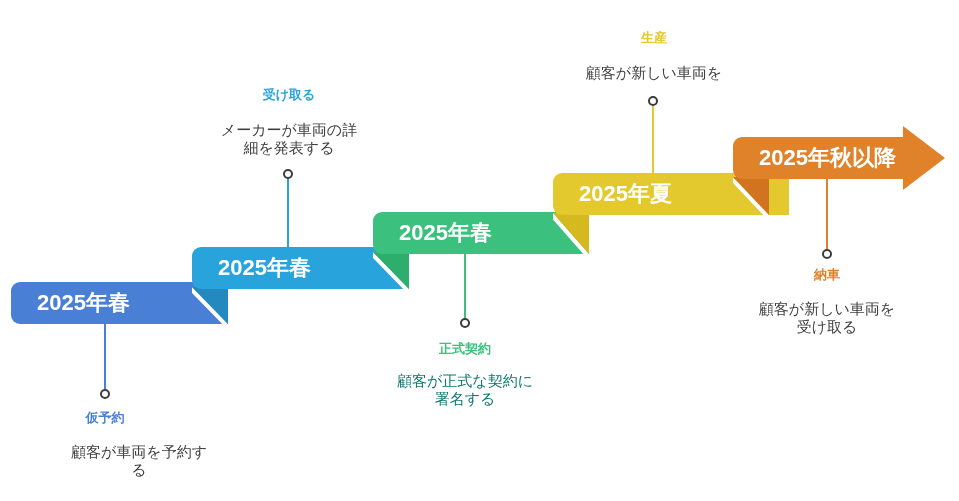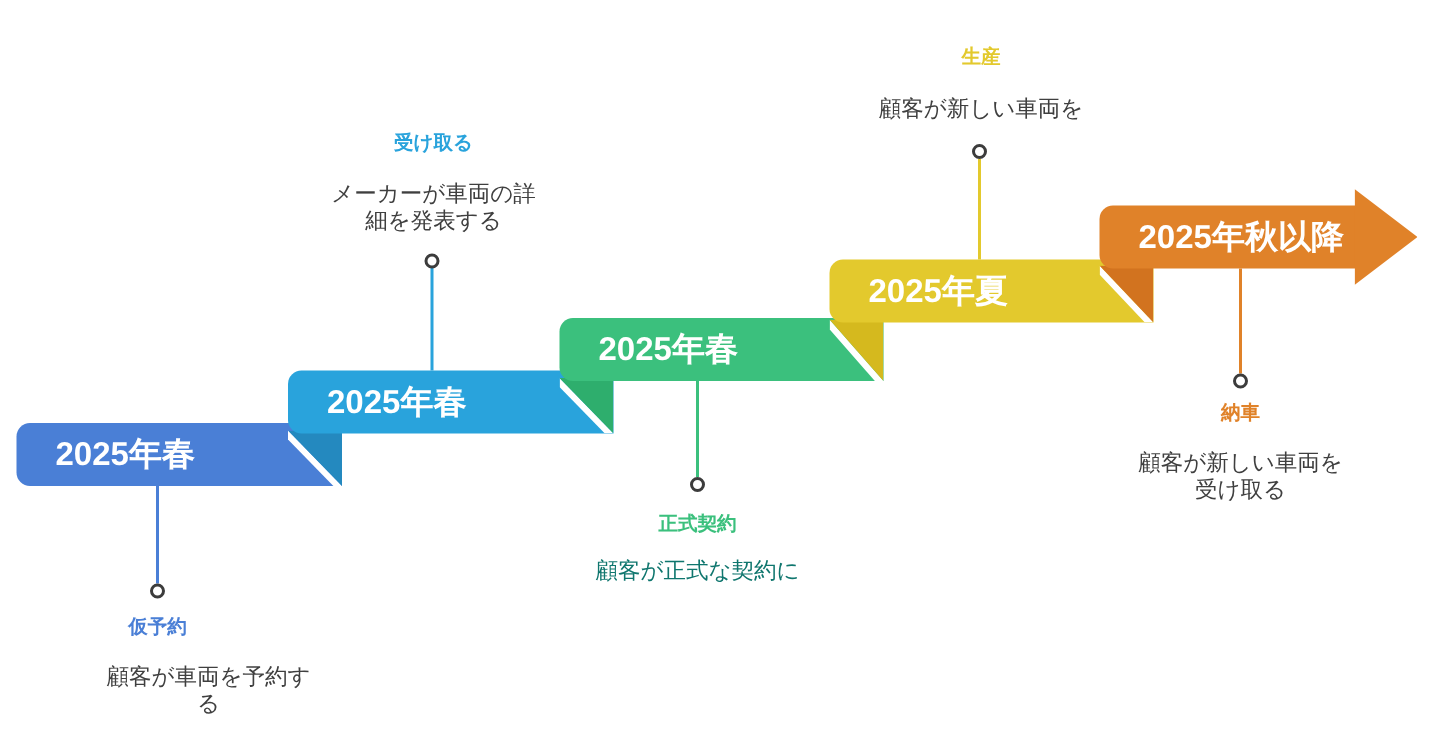--- a/index.html
+++ b/index.html
@@ -51,21 +51,21 @@
   .s1 .title{left:289px;top:86px}
   .s1 .desc{left:289px;top:121px}
 
   .s2 .bar{left:373px;top:212px;width:216px}
   .s2 .gap,.s2 .fold{left:373px;top:252px;width:36px;height:37px}
   .s2 .vline{left:464px;top:254px;height:64px}
   .s2 .dot{left:460px;top:318px}
   .s2 .title{left:465px;top:340px}
   .s2 .desc{left:465px;top:372px}
 
-  .s3 .bar{left:553px;top:173px;width:216px}
+  .s3 .bar{left:553px;top:173px;width:236px}
   .s3 .gap,.s3 .fold{left:553px;top:213px;width:36px;height:41px}
   .s3 .vline{left:652px;top:106px;height:67px}
   .s3 .dot{left:648px;top:96px}
   .s3 .title{left:654px;top:29px}
   .s3 .desc{left:654px;top:64px}
 
   .s4 .bar{left:733px;top:137px;width:172px;border-radius:9px 0 0 9px}
   .s4 .arrowhead{left:903px;top:126px;width:42px;height:64px}
   .s4 .gap,.s4 .fold{left:733px;top:177px;width:36px;height:38px}
   .s4 .vline{left:826px;top:179px;height:70px}
@@ -110,20 +110,21 @@
     <div class="gap"></div>
     <div class="fold"></div>
     <div class="bar">
       <span style="color: rgb(255, 255, 255);">2025年春</span>
     </div>
     <div class="vline"></div>
     <div class="dot" style="border-color: rgb(60, 60, 60); background: rgb(255, 255, 255);"></div>
     <div class="title">正式契約</div>
     <div class="desc" style="color: #0f766e;">
       <div>顧客が正式な契約に</div>
+      <div>署名する</div>
     </div>
   </div>
 
   <div class="step s3" style="--c: #e3c92d; --cd: #d5b91e;">
     <div class="gap"></div>
     <div class="fold"></div>
     <div class="bar">
       <span style="color: rgb(255, 255, 255);">2025年夏</span>
     </div>
     <div class="vline"></div>

